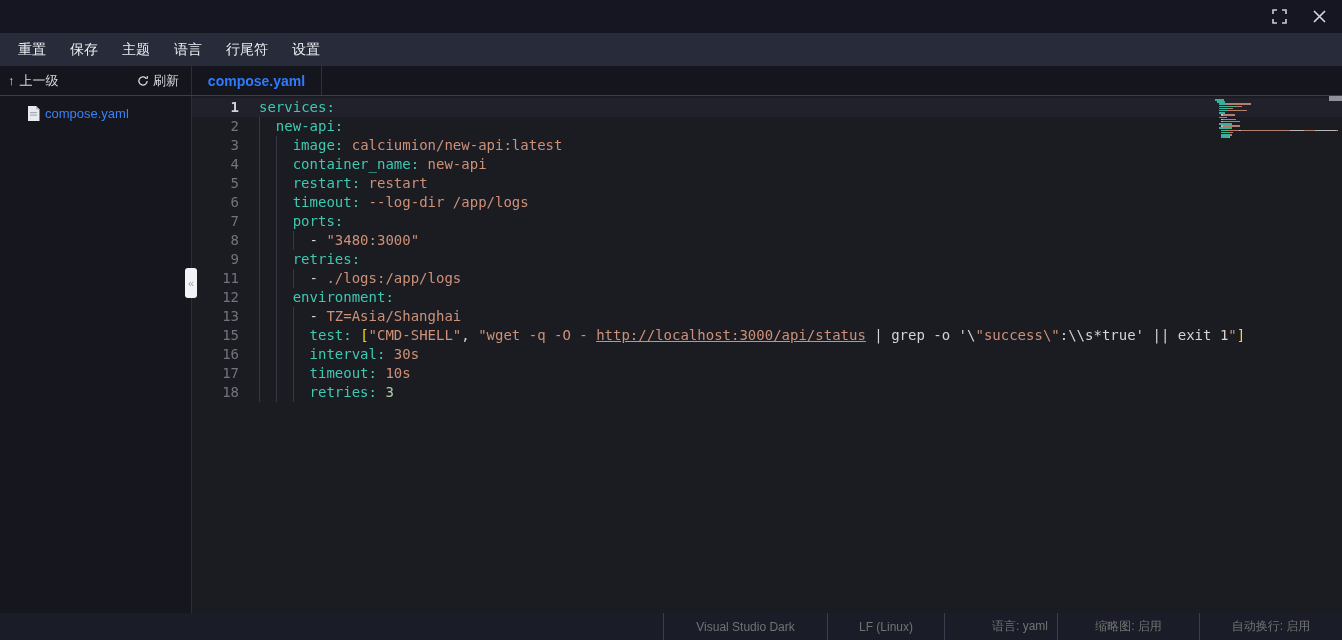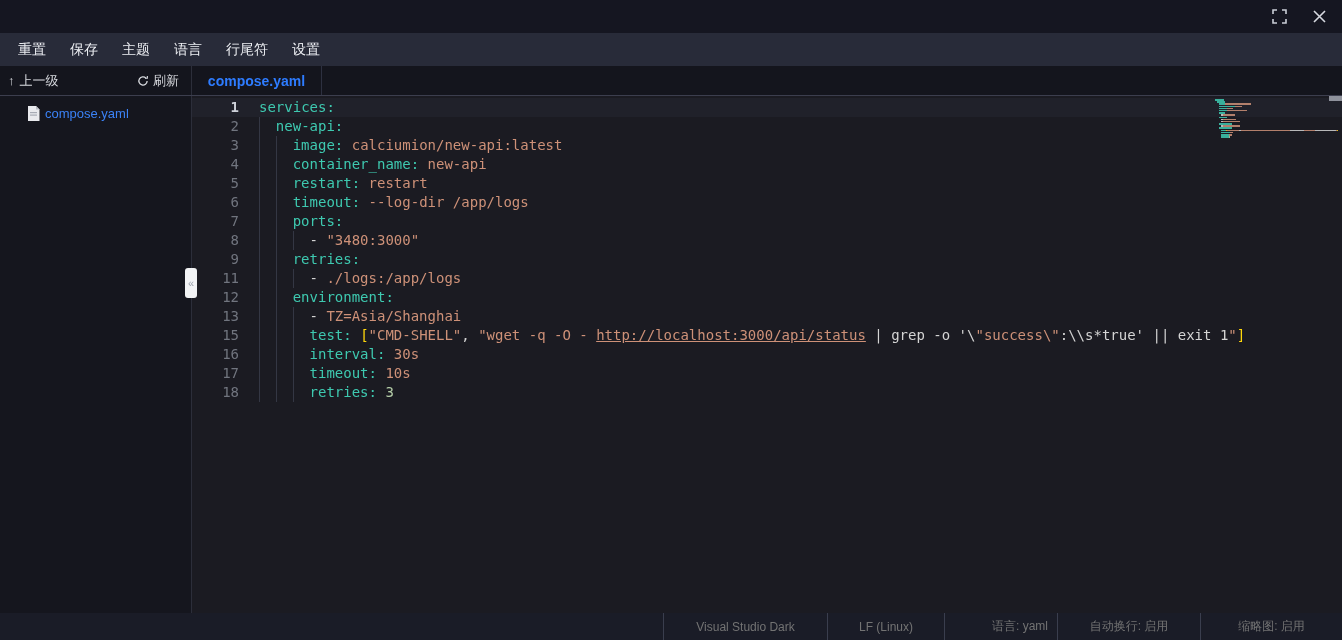--- a/index.html
+++ b/index.html
@@ -234,18 +234,18 @@
         </div>
       <div class="vscroll-thumb"></div>
     </div>
   </div>
 
   <div class="statusbar">
     <div class="status-items" id="status-items">
         <div class="status-item" style="width: 164px;">Visual Studio Dark</div>
         <div class="status-item" style="width: 117px;">LF (Linux)</div>
         <div class="status-item" style="width: 113px; padding-left: 38px;">语言: yaml</div>
+        <div class="status-item" style="width: 142px;">缩略图: 启用</div>
         <div class="status-item" style="width: 143px;">自动换行: 启用</div>
-        <div class="status-item" style="width: 142px;">缩略图: 启用</div>
       </div>
   </div>
 
 </div>
 
 </body></html>

